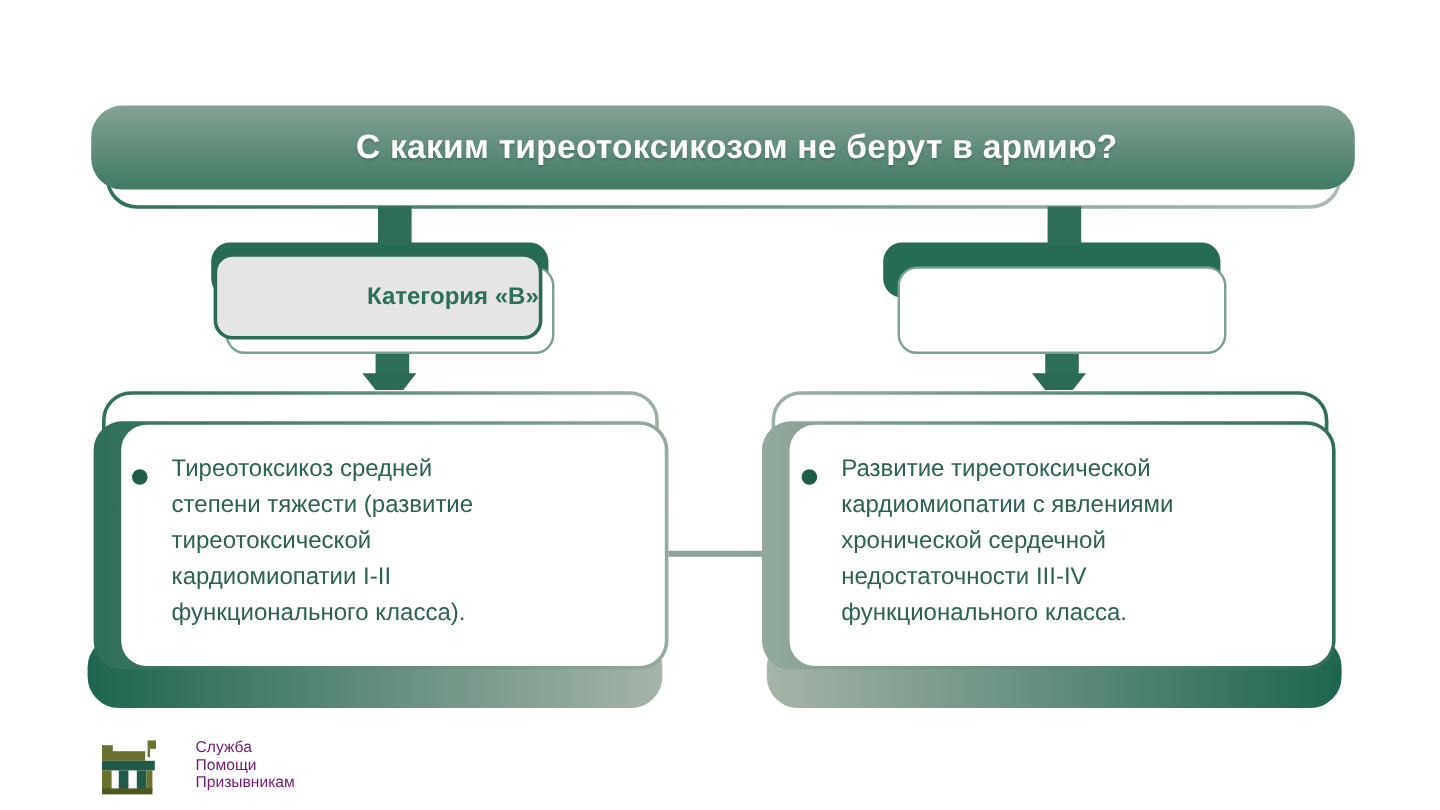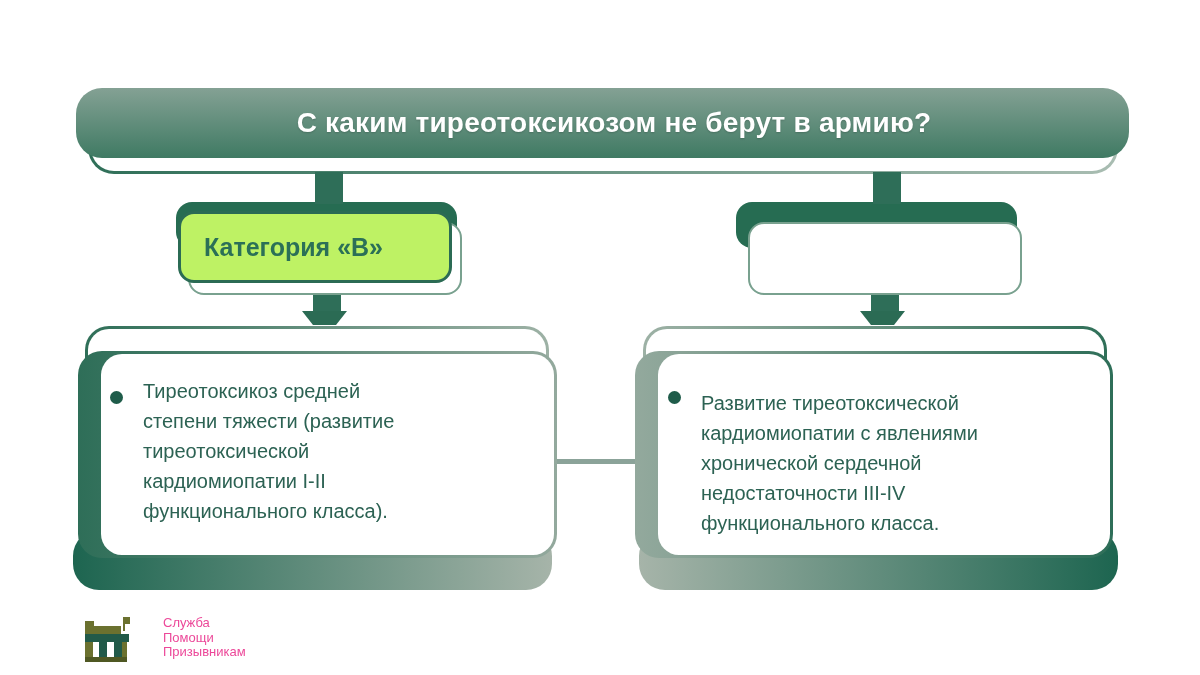--- a/index.html
+++ b/index.html
@@ -30,23 +30,23 @@
     border-top:14px solid #2b6b54;
   }
 
   
   .cat-dark{width:281px;height:46px;border-radius:16px;background:#266c52;}
   .cat-outline{
     width:274px;height:73px;border-radius:16px;background:#fff;
     border:2px solid #79a18f;box-sizing:border-box;
   }
   .cat-main{
-    width:274px;height:72px;border-radius:16px;background:#bef264;
+    width:274px;height:72px;border-radius:16px;background:#e5e5e5;
     border:3px solid #2b6b54;box-sizing:border-box;
-    color:#2b7057;font-size:25px;font-weight:bold;text-align:left;line-height:66px;
+    color:#2b7057;font-size:20px;font-weight:bold;text-align:right;line-height:66px;
   }
 
   
   .gcard{border-radius:24px;padding:3px;box-sizing:border-box;}
   .gcard .inner{width:100%;height:100%;background:#fff;border-radius:21px;}
   .card-topback-left{left:85px;top:326px;width:464px;height:110px;background:linear-gradient(90deg,#2f6f58,#9db1a5);}
   .card-topback-right{left:643px;top:326px;width:464px;height:110px;background:linear-gradient(90deg,#9db1a5,#2f6f58);}
   .card-main-left{left:78px;top:351px;width:479px;height:207px;background:linear-gradient(90deg,#2e6e58,#93a99d);}
   .card-main-right{left:635px;top:351px;width:478px;height:207px;background:linear-gradient(90deg,#93a99d,#2e6e58);}
   .card-bar-left{left:73px;top:530px;width:479px;height:60px;border-radius:26px;background:linear-gradient(90deg,#1d6550,#a6b4a9);}
@@ -57,21 +57,21 @@
     color:#2c6253;font-size:20px;line-height:30px;white-space:pre-line;
   }
 
   
   .logo-icon{left:83px;top:617px;width:46px;height:46px;}
   .logo-icon div{position:absolute;}
   .olv{background:#6b712f;}
   .olv-d{background:#4f5823;}
   .teal{background:#215a49;}
   .logo-text{
-    left:140px;top:616px;color:#ec4899;font-size:13px;line-height:14.5px;white-space:pre-line;
+    left:140px;top:616px;color:#701a75;font-size:13px;line-height:14.5px;white-space:pre-line;
   }
 
   .z1{z-index:1;} .z2{z-index:2;padding-left:23px;} .z3{z-index:3;}
 </style>
 </head>
 <body>
 
 <div class="stage">
 
   <div class="abs title-back z1">
@@ -111,21 +111,21 @@
 функционального класса).</div>
 
   <div class="abs gcard card-topback-right z1">
       <div class="inner"></div>
     </div>
   <div class="abs card-bar-right z1"></div>
   <div class="abs gcard card-main-right z2">
       <div class="inner"></div>
     </div>
   <div class="abs bullet z3" style="left:668px;top:391px;"></div>
-  <div class="abs body-text z3" style="left:701px;top:376px;width:405px;margin-top:12px;">Развитие тиреотоксической
+  <div class="abs body-text z3" style="left:701px;top:376px;width:405px;">Развитие тиреотоксической
 кардиомиопатии с явлениями
 хронической сердечной
 недостаточности III-IV
 функционального класса.</div>
 
   <div class="abs logo-icon z2">
     <div class="olv" style="left:2px;top:4px;width:9px;height:7px;"></div>
     <div class="olv" style="left:2px;top:9px;width:36px;height:8px;"></div>
     <div class="olv" style="left:40px;top:0;width:7px;height:7px;"></div>
     <div class="olv" style="left:40px;top:7px;width:2px;height:7px;"></div>

